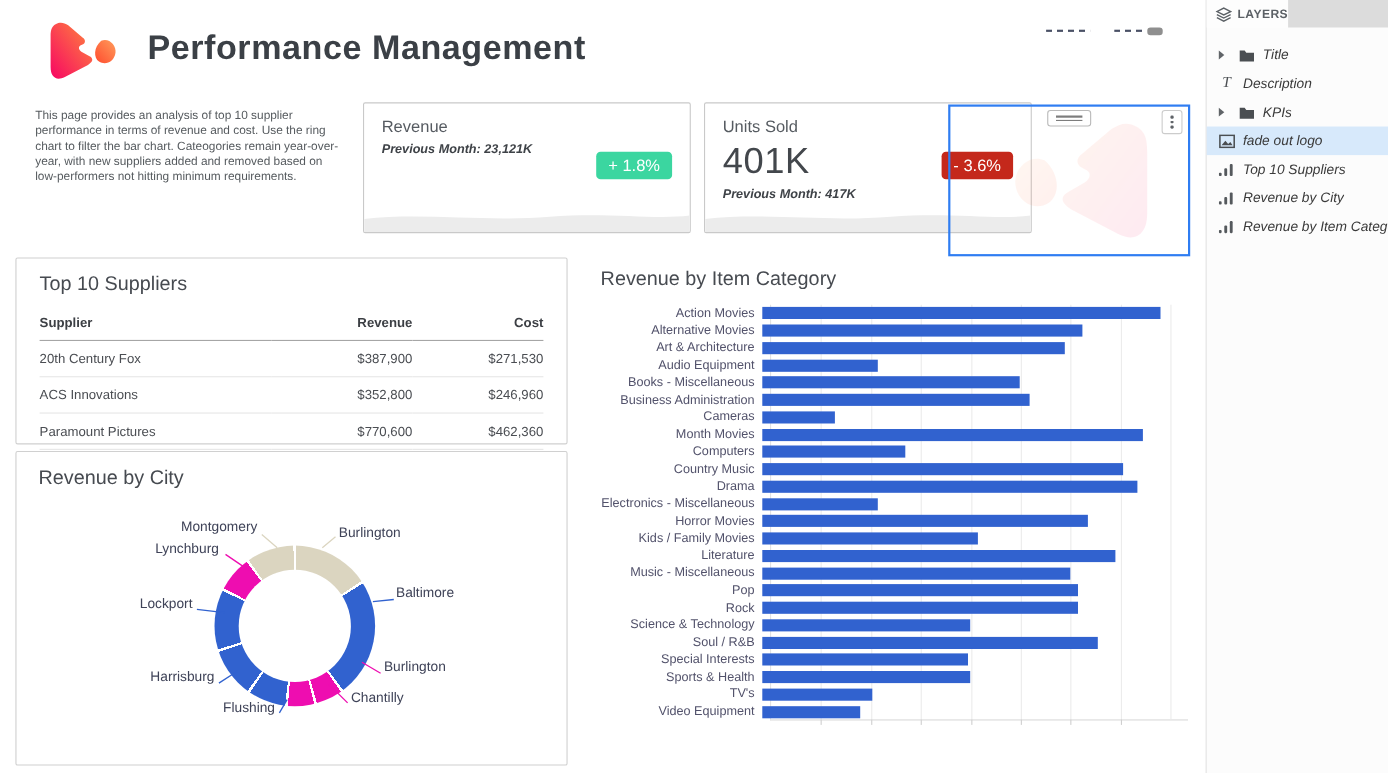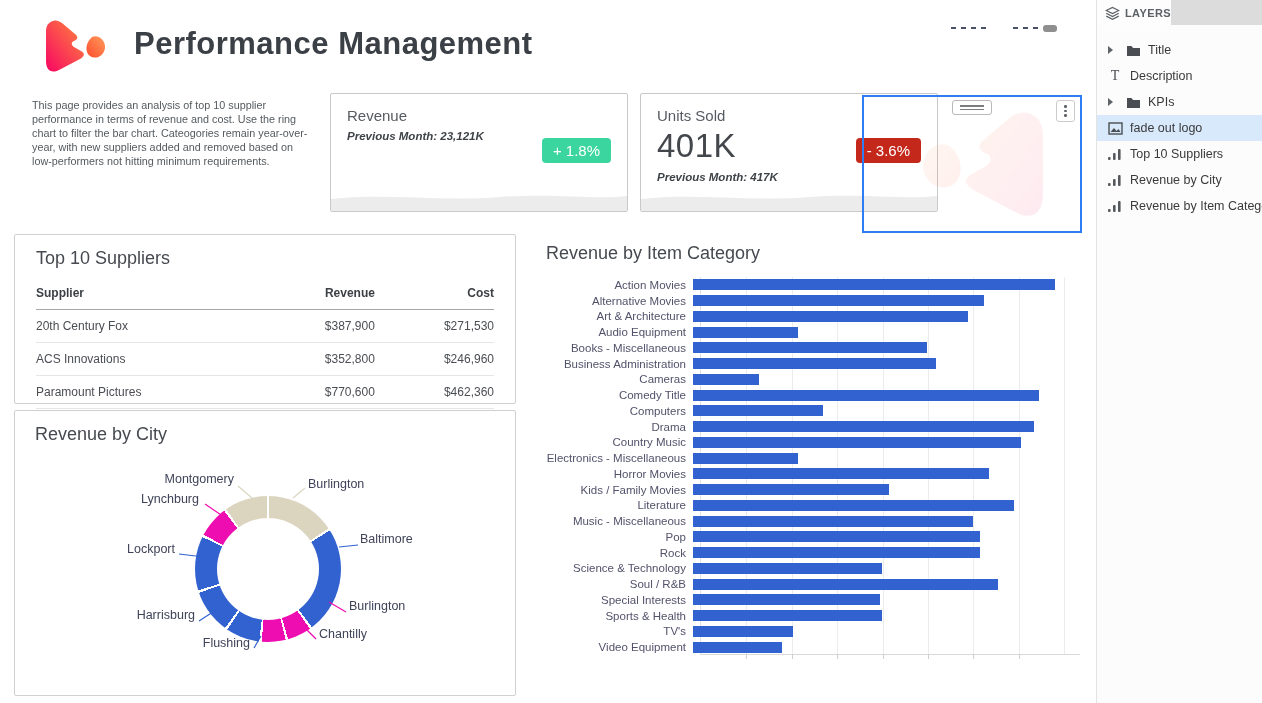--- a/index.html
+++ b/index.html
@@ -96,21 +96,21 @@
   
   .layers-panel { position:absolute; left:1096px; top:0; width:166px; height:703px;
     background:#fcfcfc; border-left:1px solid #e3e3e3; }
   .lp-header { height:25px; display:flex; }
   .lp-tab { width:74px; background:#fdfdfd; display:flex; align-items:center; gap:5px;
     padding-left:8px; }
   .lp-tab span { font-size:11px; font-weight:bold; color:#5c6166; letter-spacing:.4px; }
   .lp-rest { flex:1; background:#dcdcdc; }
   .layer-list { list-style:none; margin-top:12px; }
   .layer-item { height:26px; display:flex; align-items:center; font-size:12.5px; color:#3a3a3a;
-    cursor:default; }
+    cursor:default;font-style:italic; }
   .layer-item .caret { width:0; height:0; border-left:5px solid #606468;
     border-top:4px solid transparent; border-bottom:4px solid transparent;
     margin-left:11px; flex:0 0 auto; }
   .layer-item .licon { flex:0 0 auto; display:flex; align-items:center; justify-content:center;
     width:16px; margin-left:10px; }
   .layer-item.expandable .licon { margin-left:12px; }
   .layer-item .llabel { margin-left:7px; white-space:nowrap; overflow:hidden; }
   .ticon { font-size:14px; font-weight:500; color:#4c5054; font-family:"Liberation Serif",serif; }
 </style>
 </head>
@@ -300,41 +300,41 @@
                 <div class="bfill" style="width: 64.0719%; background: rgb(49, 98, 207);"></div>
               </div>
             </div>
             <div class="brow">
               <span class="blabel">Cameras</span>
               <div class="btrack">
                 <div class="bfill" style="width: 17.3653%; background: rgb(49, 98, 207);"></div>
               </div>
             </div>
             <div class="brow">
-              <span class="blabel">Comedy Title</span>
+              <span class="blabel">Month Movies</span>
               <div class="btrack">
                 <div class="bfill" style="width: 91.018%; background: rgb(49, 98, 207);"></div>
               </div>
             </div>
             <div class="brow">
               <span class="blabel">Computers</span>
               <div class="btrack">
                 <div class="bfill" style="width: 34.1317%; background: rgb(49, 98, 207);"></div>
               </div>
             </div>
             <div class="brow">
+              <span class="blabel">Country Music</span>
+              <div class="btrack">
+                <div class="bfill" style="width: 86.2275%; background: rgb(49, 98, 207);"></div>
+              </div>
+            </div>
+            <div class="brow">
               <span class="blabel">Drama</span>
               <div class="btrack">
                 <div class="bfill" style="width: 89.8204%; background: rgb(49, 98, 207);"></div>
-              </div>
-            </div>
-            <div class="brow">
-              <span class="blabel">Country Music</span>
-              <div class="btrack">
-                <div class="bfill" style="width: 86.2275%; background: rgb(49, 98, 207);"></div>
               </div>
             </div>
             <div class="brow">
               <span class="blabel">Electronics - Miscellaneous</span>
               <div class="btrack">
                 <div class="bfill" style="width: 27.5449%; background: rgb(49, 98, 207);"></div>
               </div>
             </div>
             <div class="brow">
               <span class="blabel">Horror Movies</span>

